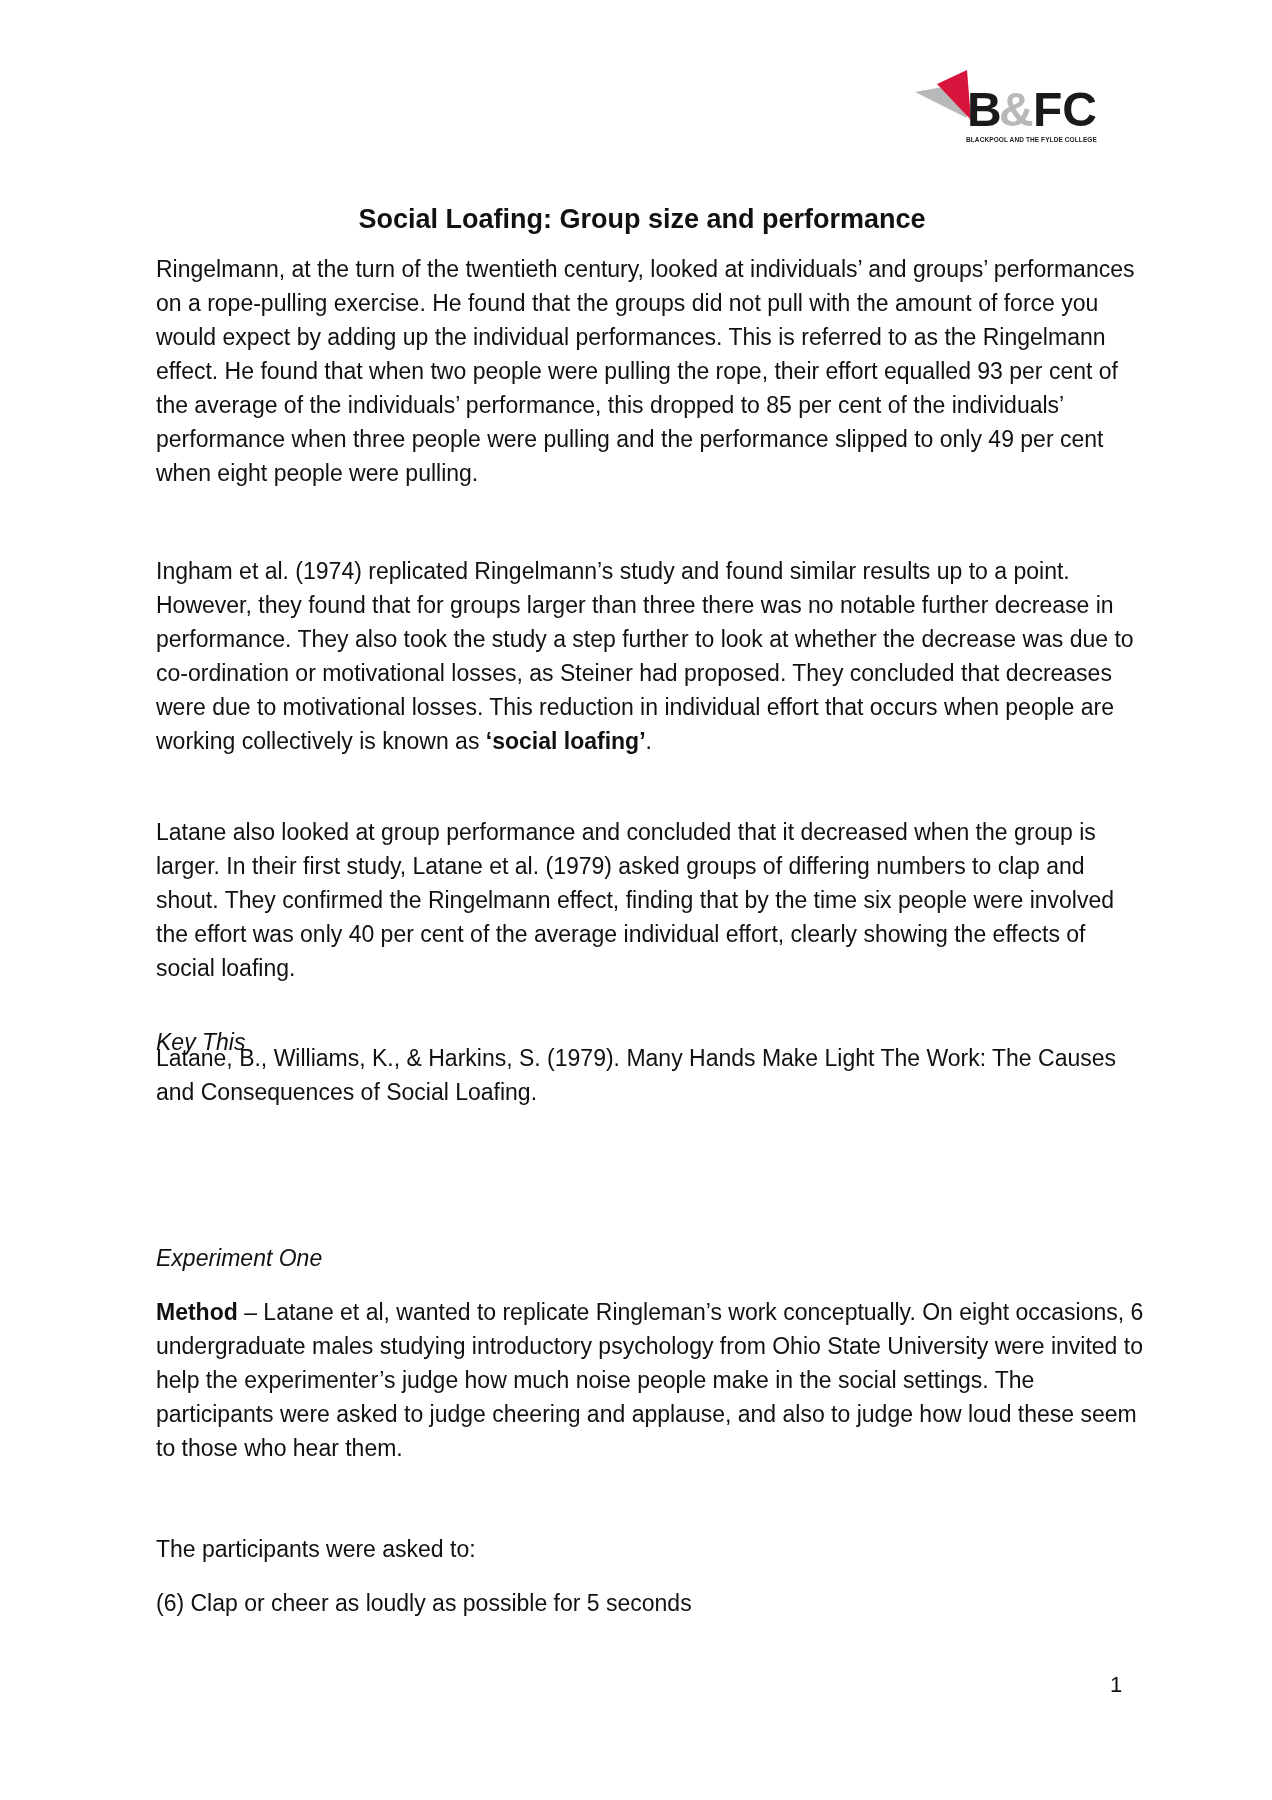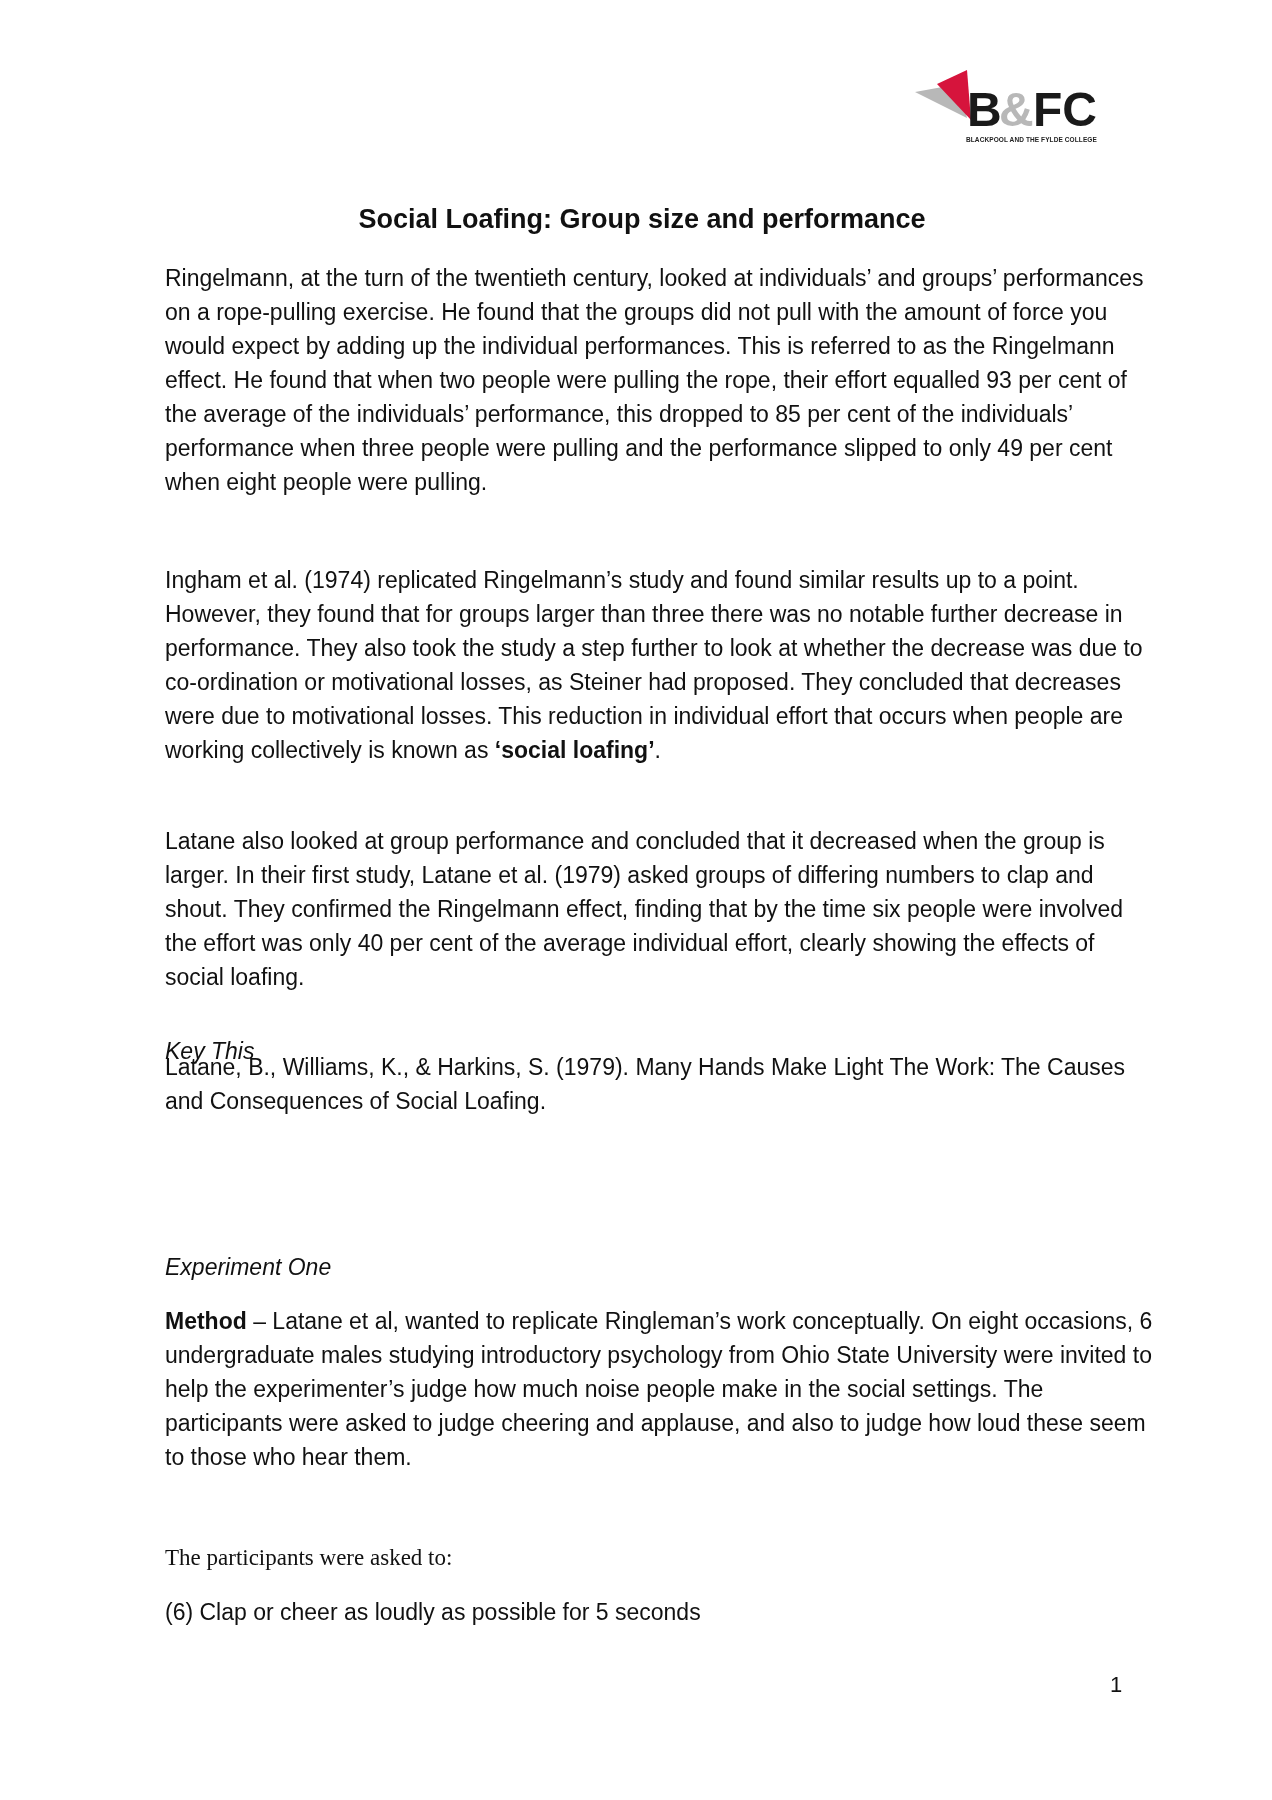--- a/index.html
+++ b/index.html
@@ -3,21 +3,21 @@
 <meta charset="utf-8">
 <style>
   html, body { margin: 0; padding: 0; background: #ffffff; }
   body { width: 1272px; height: 1800px; position: relative; overflow: hidden;
          font-family: "Liberation Sans", sans-serif; color: #111111; }
   .logo { position: absolute; left: 915px; top: 70px; width: 200px; height: 80px; }
   .logo-tagline { position: absolute; left: 966px; top: 136px; font-size: 6.5px; font-weight: bold;
                   letter-spacing: 0.1px; color: #222; white-space: nowrap; }
   .title { position: absolute; left: 0; width: 1272px; top: 198px; text-align: center;
            font-size: 27px; font-weight: bold; }
-  .p { position: absolute; left: 156px; width: 990px; font-size: 23px; line-height: 34px; margin: 9px; }
+  .p { position: absolute; left: 156px; width: 990px; font-size: 23px; line-height: 34px; margin: 0; }
   .italic { font-style: italic; }
   .page-num { position: absolute; left: 1110px; top: 1672px; font-size: 22px; }
 </style>
 </head>
 <body>
 
 <div class="logo">
   <svg width="200" height="80" viewBox="0 0 200 80">
     <polygon points="0,22 44,14 52,48" fill="#b8b8b8"></polygon>
     <polygon points="22,14 52,0 56,50" fill="#d6143c"></polygon>
@@ -37,17 +37,17 @@
 <p class="p" style="top:815px;">Latane also looked at group performance and concluded that it decreased when the group is larger. In their first study, Latane et al. (1979) asked groups of differing numbers to clap and shout. They confirmed the Ringelmann effect, finding that by the time six people were involved the effort was only 40 per cent of the average individual effort, clearly showing the effects of social loafing.</p>
 
 <p class="p italic" style="top:1025px;">Key This</p>
 
 <p class="p" style="top:1041px;">Latane, B., Williams, K., &amp; Harkins, S. (1979). Many Hands Make Light The Work: The Causes and Consequences of Social Loafing.</p>
 
 <p class="p italic" style="top:1241px;">Experiment One</p>
 
 <p class="p" style="top:1295px;"><b>Method</b><span> – Latane et al, wanted to replicate Ringleman’s work conceptually. On eight occasions, 6 undergraduate males studying introductory psychology from Ohio State University were invited to help the experimenter’s judge how much noise people make in the social settings. The participants were asked to judge cheering and applause, and also to judge how loud these seem to those who hear them.</span></p>
 
-<p class="p" style="top:1532px;font-family:Liberation Serif, serif;">The participants were asked to:</p>
+<p class="p" style="top:1532px;">The participants were asked to:</p>
 
 <p class="p" style="top:1586px;">(6) Clap or cheer as loudly as possible for 5 seconds</p>
 
 <div class="page-num">1</div>
 
 </body></html>

